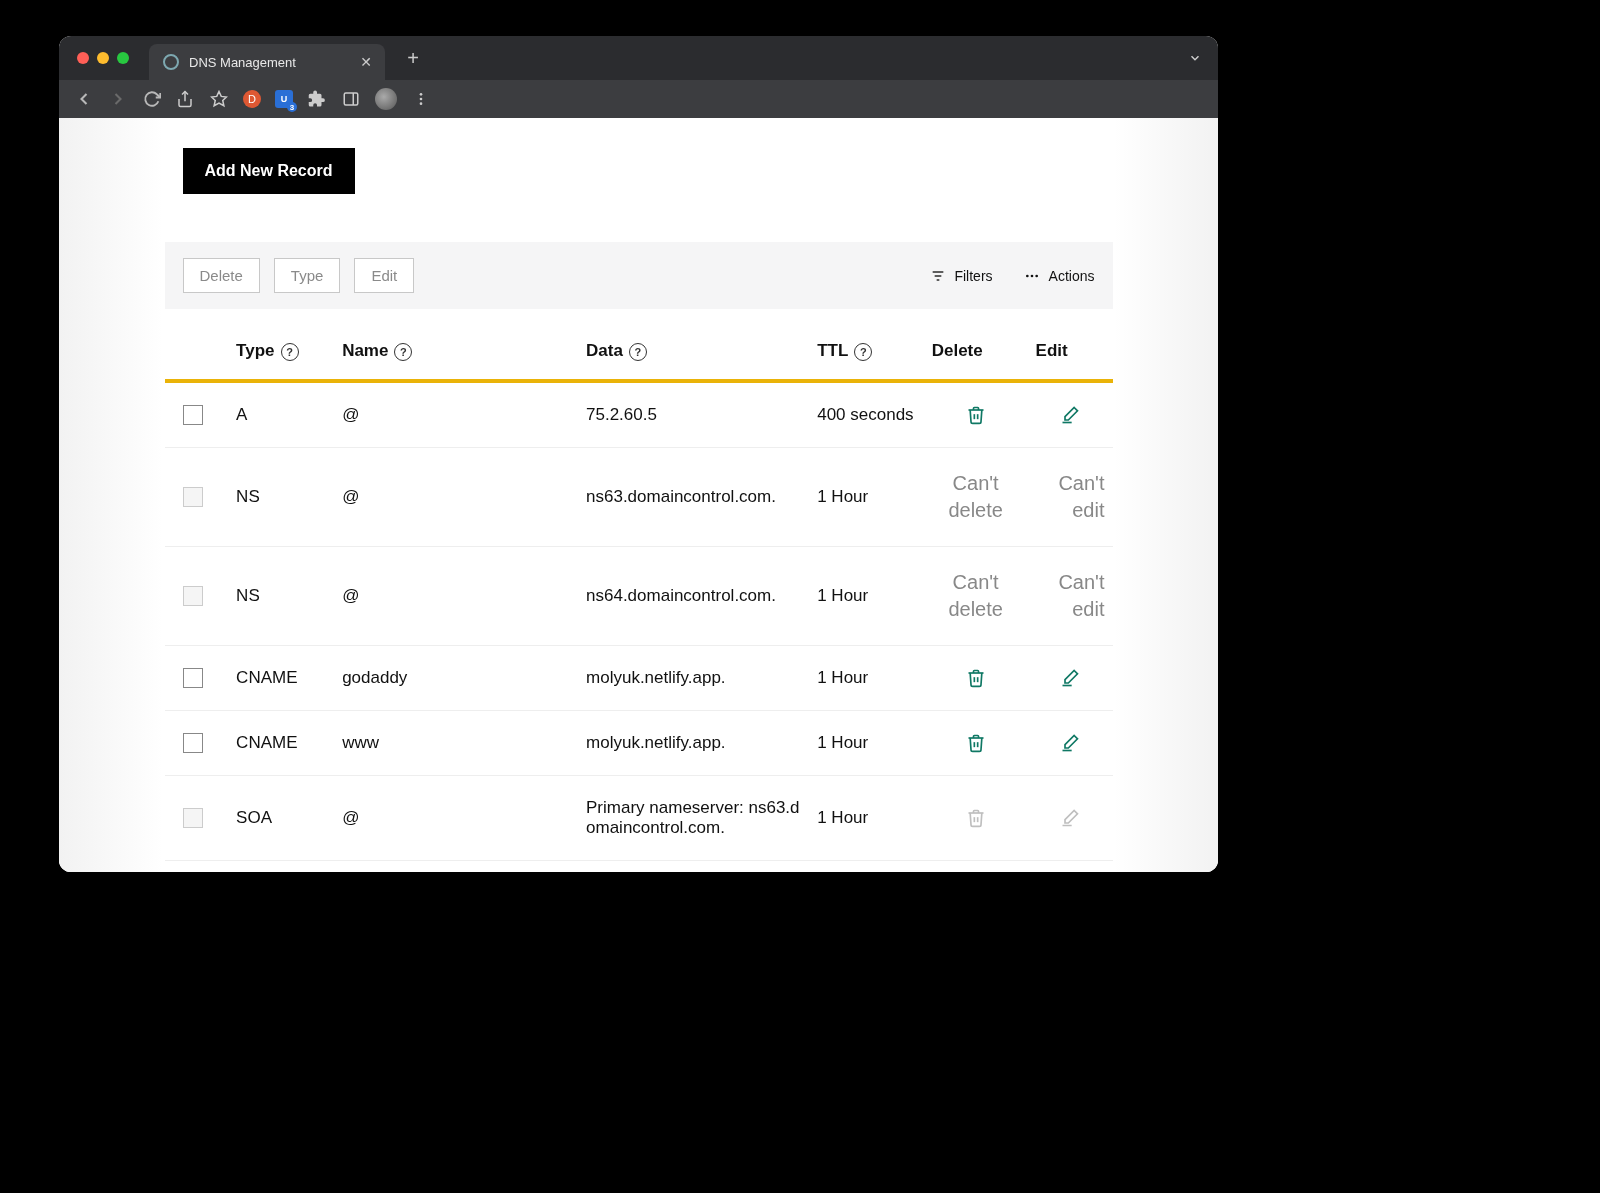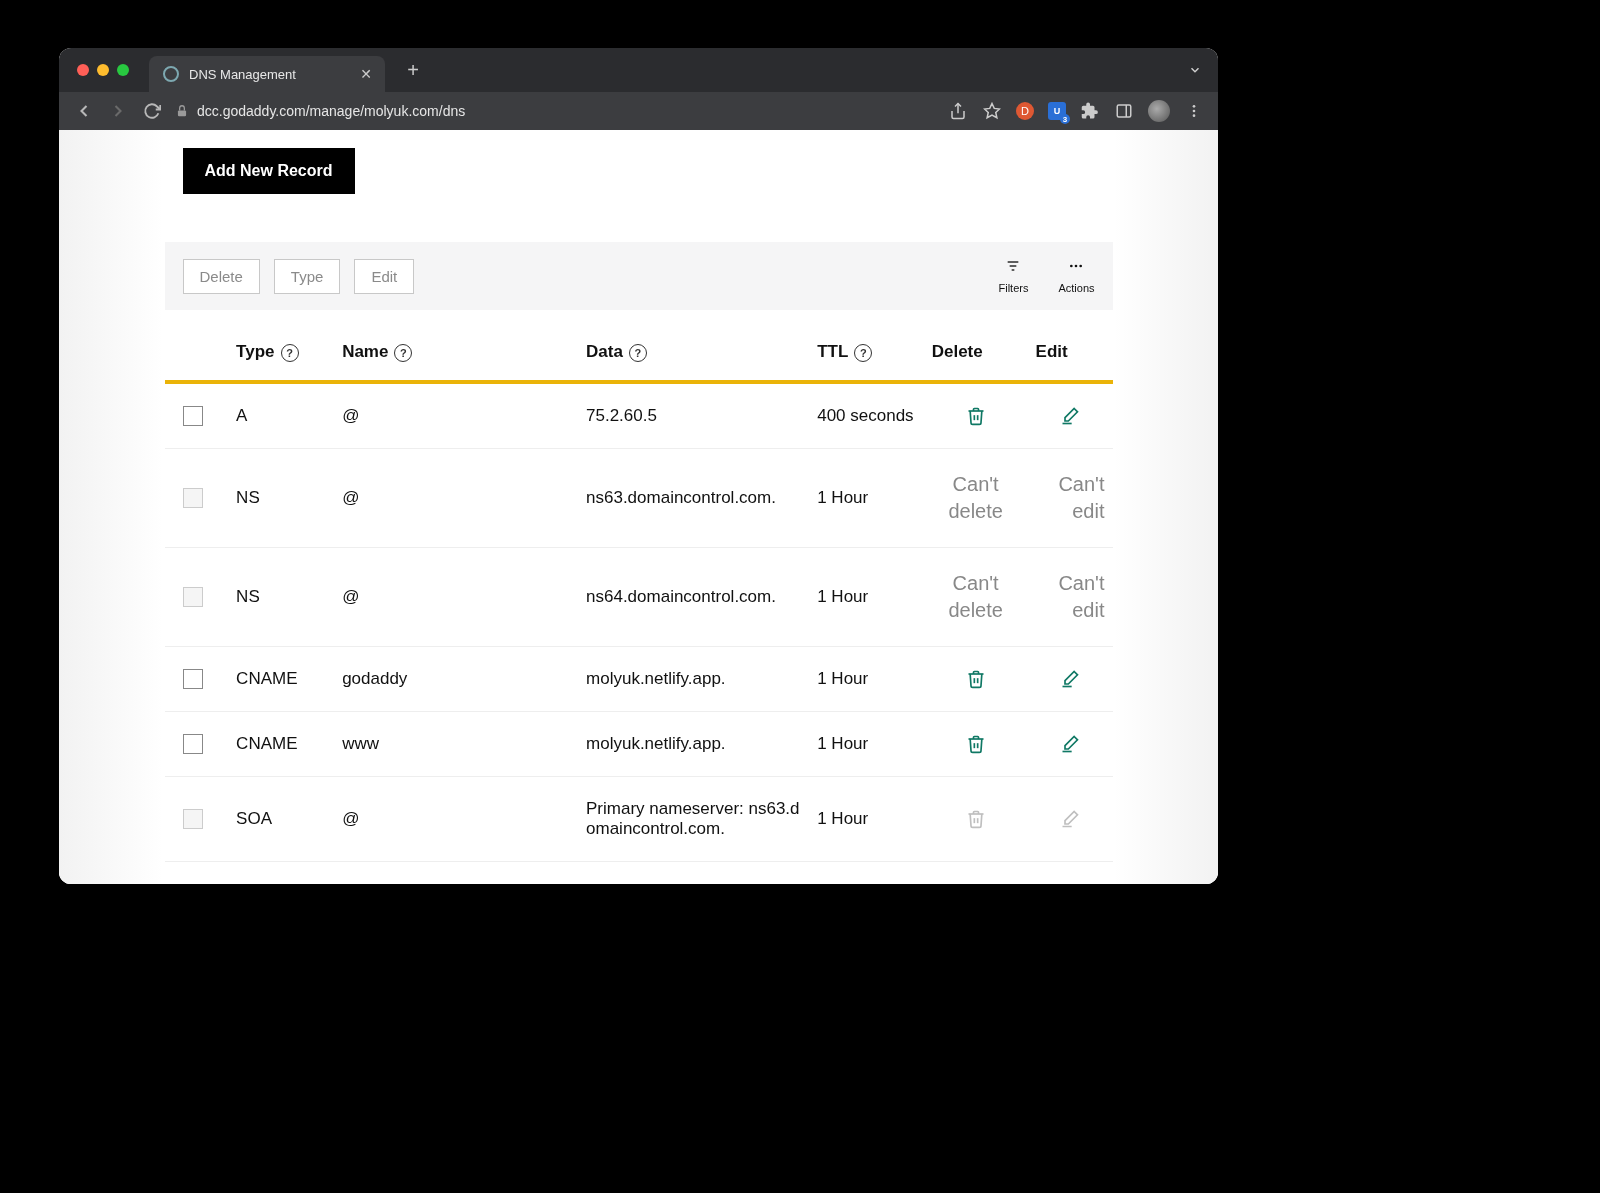--- a/index.html
+++ b/index.html
@@ -6,21 +6,21 @@
 body {
   background: #000;
   font-family: -apple-system, BlinkMacSystemFont, "Segoe UI", Helvetica, Arial, sans-serif;
   width: 1600px;
   height: 1193px;
   overflow: hidden;
 }
 .browser-window {
   position: absolute;
   left: 59px;
-  top: 48px;
+  top: 36px;
   width: 1159px;
   height: 836px;
   background: #fff;
   border-radius: 12px;
   overflow: hidden;
   box-shadow: 0 20px 60px rgba(0,0,0,0.5);
 }
 .titlebar {
   height: 44px;
   background: #2b2c2f;
@@ -94,21 +94,21 @@
 .ddg-icon { width:18px; height:18px; border-radius:50%; background:#de5833; display:flex; align-items:center; justify-content:center; color:#fff; font-size:11px; }
 .avatar { width:22px; height:22px; border-radius:50%; background: radial-gradient(circle at 40% 40%, #aaa, #555); }
 .page {
   background: #fff;
   height: calc(100% - 82px);
   overflow: hidden;
   position: relative;
 }
 .page-inner {
   max-width: 948px;
-  margin: 4px auto;
+  margin: 16px auto;
   padding-top: 14px;
 }
 .side-shadow-left {
   position:absolute; left:0; top:0; bottom:0; width:104px;
   background: linear-gradient(to right, #f2f2f2 0%, #fff 100%);
   pointer-events:none;
 }
 .side-shadow-right {
   position:absolute; right:0; top:0; bottom:0; width:104px;
   background: linear-gradient(to left, #f2f2f2 0%, #fff 100%);
@@ -126,21 +126,21 @@
   display: flex;
   align-items: center;
   justify-content: space-between;
 }
 .tb-left { display:flex; gap: 14px; }
 .tb-btn {
   background:#fff; border: 1px solid #c8c8c8; color:#8a8a8a;
   padding: 8px 16px; font-size: 15px; cursor: not-allowed;
 }
 .tb-right { display:flex; gap: 30px; align-items:center; }
-.tb-action { display:flex; gap:8px; align-items:center; color:#111; font-size:11px; cursor:pointer;flex-direction:column; }
+.tb-action { display:flex; gap:8px; align-items:center; color:#111; font-size:14px; cursor:pointer; }
 .help-icon {
   display:inline-flex; width:18px; height:18px; border:1.5px solid #333; border-radius:50%;
   align-items:center; justify-content:center; font-size:11px; color:#333; margin-left:6px;
   vertical-align: middle;
 }
 table.dns {
   width: 100%; border-collapse: collapse; margin-top: 18px;
 }
 table.dns th {
   text-align:left; font-size:17px; font-weight:600; color:#111;
@@ -204,29 +204,20 @@
     <div class="nav-btn disabled">
       <svg width="20" height="20" viewBox="0 0 24 24" fill="none" stroke="currentColor" stroke-width="2.5">
           <polyline points="9 18 15 12 9 6"></polyline>
         </svg>
     </div>
     <div class="nav-btn">
       <svg width="18" height="18" viewBox="0 0 24 24" fill="none" stroke="currentColor" stroke-width="2.5">
           <path d="M23 4v6h-6"></path>
           <path d="M20.49 15a9 9 0 1 1-2.12-9.36L23 10"></path>
         </svg>
-    </div>
-    <div class="addr-url">
-      <span class="addr-lock">
-        <svg width="14" height="14" viewBox="0 0 24 24" fill="currentColor">
-            <rect x="5" y="11" width="14" height="10" rx="2"></rect>
-            <path d="M8 11V7a4 4 0 0 1 8 0v4" fill="none" stroke="currentColor" stroke-width="2.2"></path>
-          </svg>
-      </span>
-      <span class="path">dcc.godaddy.com/manage/molyuk.com/dns</span>
     </div>
     <div class="addr-icons">
       <div class="addr-icon">
         <svg width="18" height="18" viewBox="0 0 24 24" fill="none" stroke="currentColor" stroke-width="2">
             <path d="M4 12v8a2 2 0 0 0 2 2h12a2 2 0 0 0 2-2v-8"></path>
             <polyline points="16 6 12 2 8 6"></polyline>
             <line x1="12" y1="2" x2="12" y2="15"></line>
           </svg>
       </div>
       <div class="addr-icon">

